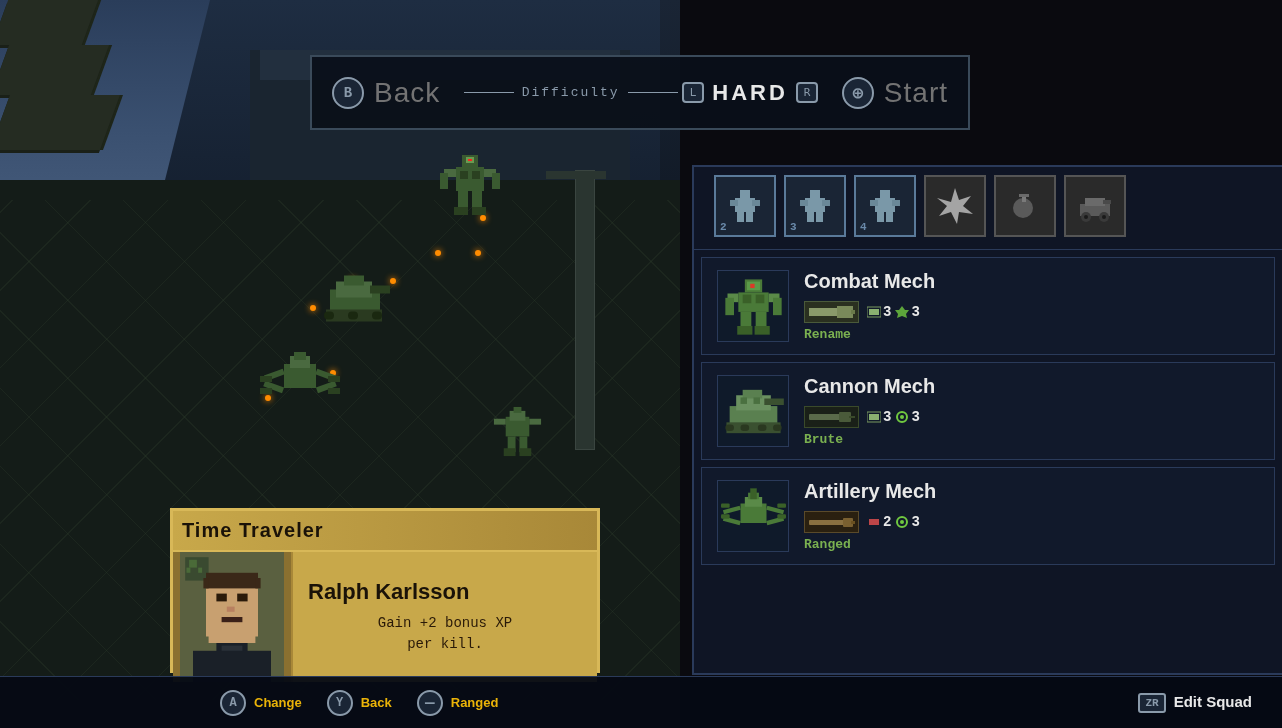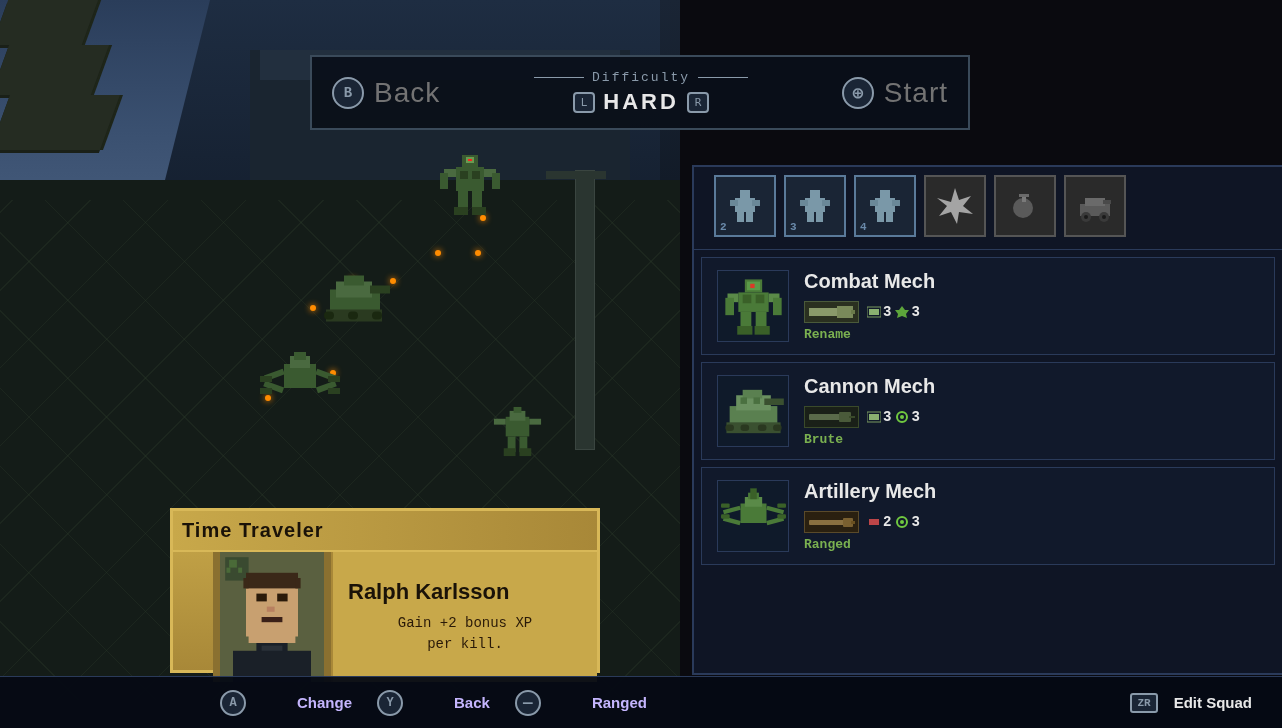--- a/index.html
+++ b/index.html
@@ -170,21 +170,20 @@
     .btn-label {
       color: #737373;
       font-size: 28px;
       font-weight: normal;
       font-family: 'Arial Black', sans-serif;
       letter-spacing: 1px;
     }
 
     .difficulty-section {
       display: flex;
-      flex-direction: column;
       align-items: center;
       gap: 4px;
     }
 
     .diff-top {
       display: flex;
       align-items: center;
       gap: 8px;
       color: #8a9aaa;
       font-size: 13px;
@@ -377,21 +376,20 @@
       color: #1a1208;
       font-family: 'Arial Black', sans-serif;
       letter-spacing: 1px;
       border-bottom: 2px solid #d8b858;
     }
 
     .player-card-body {
       display: flex;
       flex: 1;
       background: #c8a84a;
-      margin-left: 40px;
     }
 
     .player-avatar {
       width: 120px;
       background: #8a7030;
       border-right: 2px solid #a88838;
       display: flex;
       align-items: center;
       justify-content: center;
       flex-shrink: 0;
@@ -444,25 +442,24 @@
     }
 
     .action-btn {
       display: flex;
       align-items: center;
       gap: 8px;
       cursor: pointer;
     }
 
     .action-btn-label {
-      color: #c4b5fd;
-      font-size: 15px;
+      color: #eab308;
+      font-size: 13px;
       font-weight: bold;
       font-family: 'Arial Black', sans-serif;
-      margin-left: 43px;
     }
 
     .btn-circle-sm {
       width: 26px;
       height: 26px;
       border-radius: 50%;
       border: 2px solid #8a9aaa;
       display: flex;
       align-items: center;
       justify-content: center;
@@ -477,22 +474,21 @@
       border: 2px solid #8a9aaa;
       border-radius: 3px;
       color: #8a9aaa;
       font-size: 11px;
       padding: 2px 5px;
       font-weight: bold;
     }
 
     .edit-squad-btn {
       display: flex;
-      align-items: center;
-      gap: 16px;
+      gap: 8px;
       cursor: pointer;
     }
 
     .edit-squad-label {
       color: #e8e8e8;
       font-size: 15px;
       font-weight: bold;
       font-family: 'Arial Black', sans-serif;
     }
 

